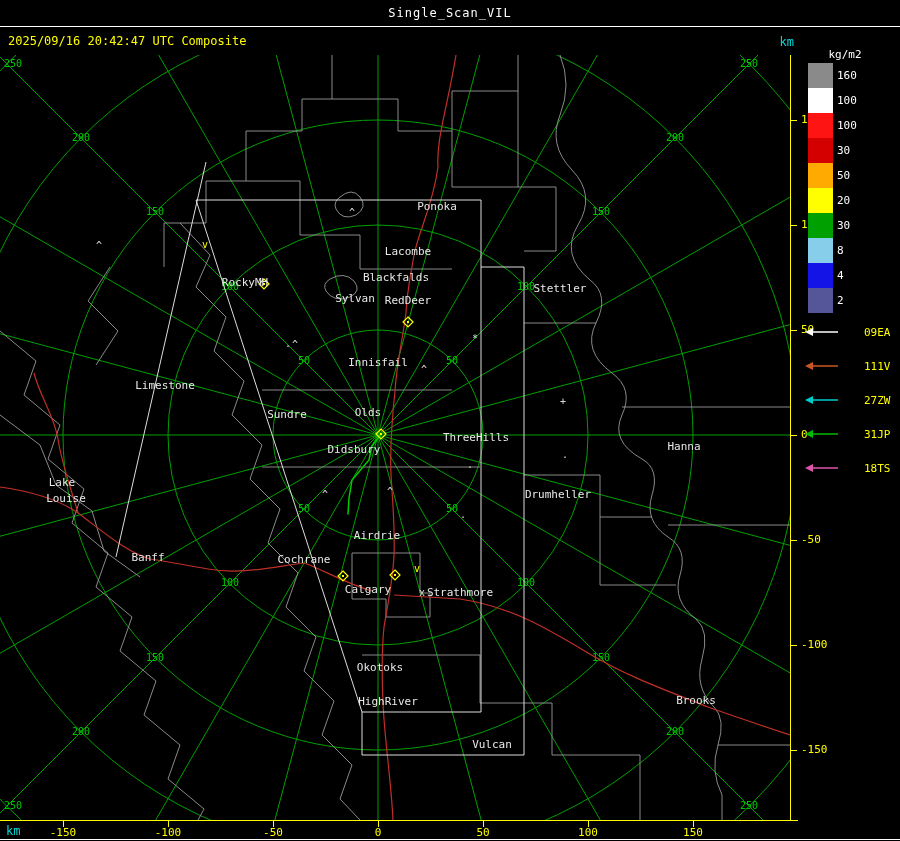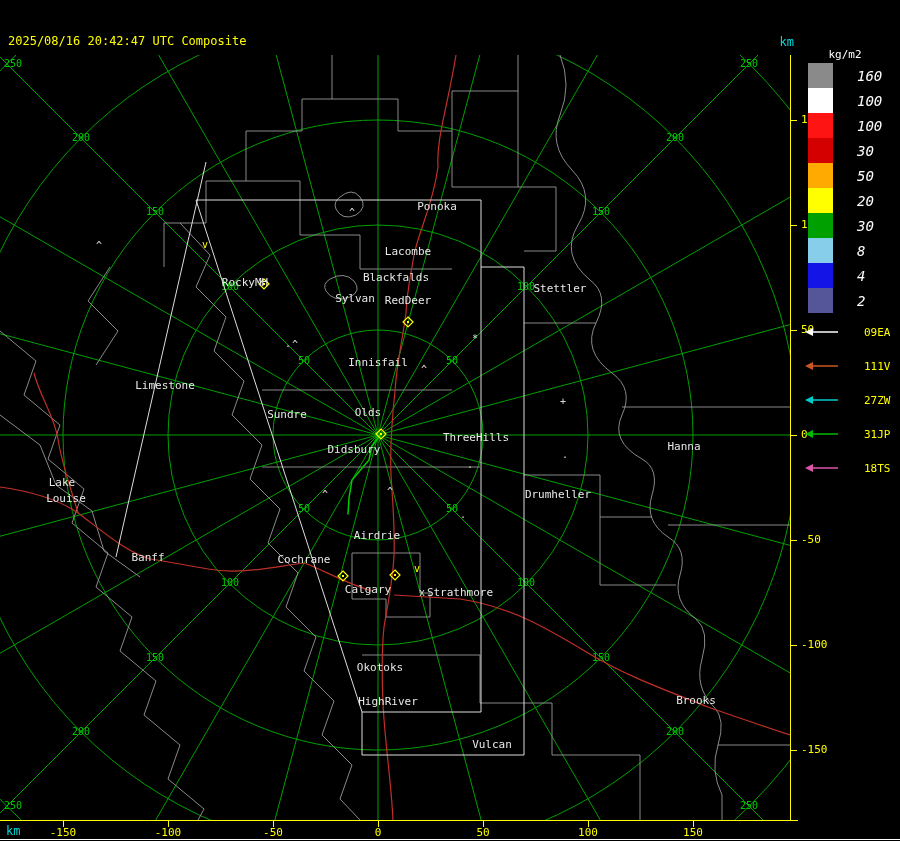--- a/index.html
+++ b/index.html
@@ -20,43 +20,46 @@
   #x-ticks{position:absolute;top:820px;left:0;width:798px;height:20px;}
   .xtick{position:absolute;top:1px;width:1px;height:6px;background:#ffff00;}
   .xlabel{position:absolute;top:6px;font-size:11px;color:#ffff00;transform:translateX(-50%);}
   .km-bottom{position:absolute;top:824px;left:6px;font-size:12px;color:#00d8d8;}
   .bottomline{position:absolute;top:839px;left:0;width:900px;height:1px;background:#ffffff;}
   #legend{position:absolute;top:27px;left:790px;width:110px;height:812px;}
   .legend-unit{position:absolute;top:21px;left:0;width:100%;text-align:center;font-size:11px;color:#ffffff;}
   #legend-levels{position:absolute;top:36px;left:18px;}
   .lrow{display:flex;align-items:center;height:25px;}
   .swatch{width:25px;height:25px;}
-  .lval{margin-left:24px;font-size:14px;color:#ffffff;font-style:italic;}
+  .lval{margin-left:4px;font-size:11px;color:#ffffff;}
   #legend-radars{position:absolute;top:288px;left:14px;}
   .rrow{display:flex;align-items:center;height:34px;}
   .rlabel{margin-left:24px;font-size:11px;color:#ffff00;}
   #map-svg text{font-family:"DejaVu Sans Mono",monospace;}
   .city{font-size:11px;fill:#e8e8e8;}
   .ringlab{font-size:10px;fill:#00c800;}
   .ring,.spoke{stroke:#00a000;stroke-width:1;fill:none;}
   .county{stroke:#989898;stroke-width:1;fill:none;opacity:.9;}
   .road{stroke:#c03028;stroke-width:1.2;fill:none;}
   .scanbox{stroke:#dddddd;stroke-width:1;fill:none;}
   .track{stroke:#00cc00;stroke-width:1.5;fill:none;stroke-linecap:round;}
   .cell{stroke:#ffff00;stroke-width:1.2;fill:none;}
   .sym{font-size:10px;fill:#dddddd;}
   .ysym{font-size:10px;fill:#ffff00;}
 </style>
 </head>
 <body>
 
 <div id="screen">
 
-
-  <div class="timestamp">2025/08/16 20:42:47 UTC Composite</div>
+  <div class="titlebar">
+    <span>Single_Scan_VIL</span>
+  </div>
+
+  <div class="timestamp">2025/09/16 20:42:47 UTC Composite</div>
   <div class="km-top">km</div>
 
   <div id="map-wrap">
     <svg id="map-svg" width="790" height="765" viewBox="0 0 790 765">
 
       <g id="grid-g">
           <line x1="378" y1="380" x2="378.0" y2="-260.0" class="spoke"></line>
           <line x1="378" y1="380" x2="543.6" y2="-238.2" class="spoke"></line>
           <line x1="378" y1="380" x2="698.0" y2="-174.3" class="spoke"></line>
           <line x1="378" y1="380" x2="830.5" y2="-72.5" class="spoke"></line>

